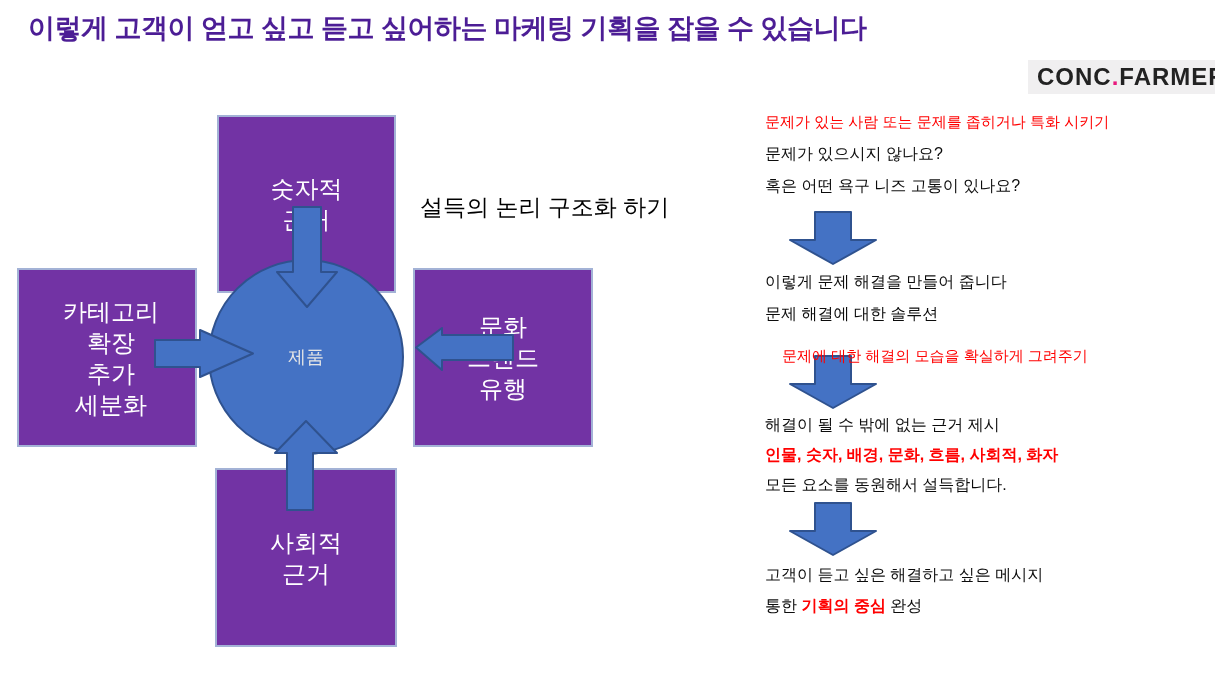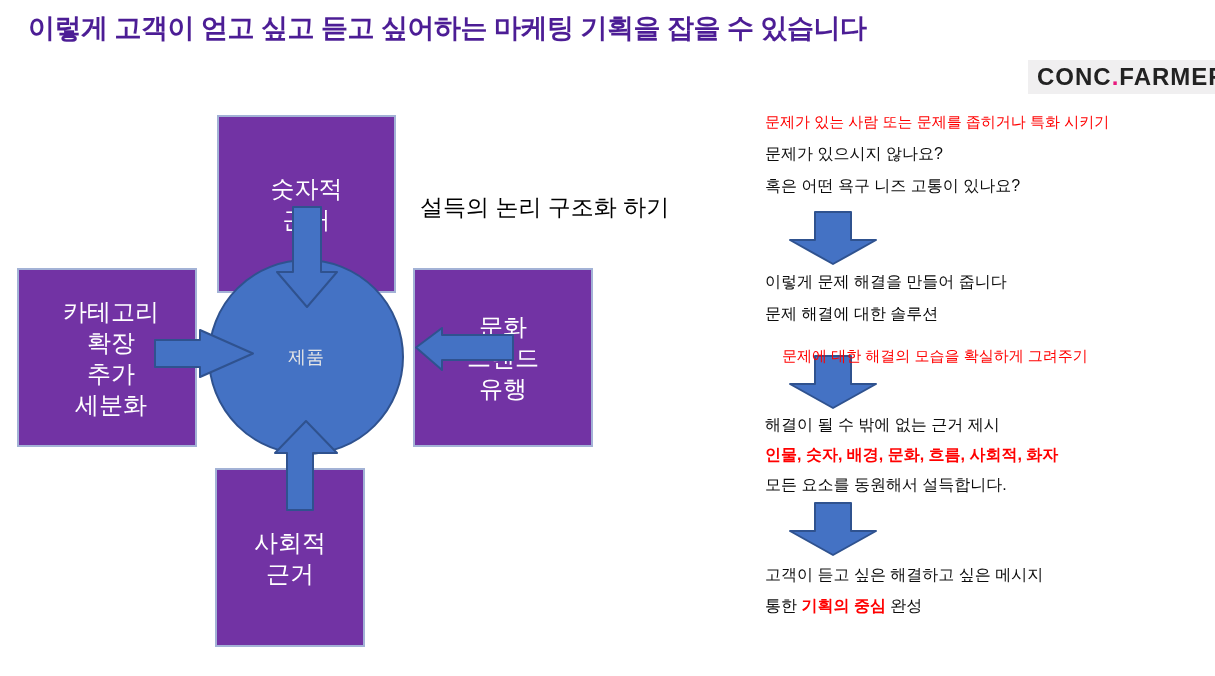--- a/index.html
+++ b/index.html
@@ -24,21 +24,21 @@
   }
   .pbox {
     position:absolute; background:#7233a4; border:2px solid #a3b2d6;
     color:#ffffff; display:flex; align-items:center; justify-content:center;
     text-align:center; box-sizing:border-box;
   }
   .pbox-label { white-space:pre-line; font-size:24px; line-height:31px; }
   .box-top    { left:217px; top:74px;  width:179px; height:178px;margin-top:41px; }
   .box-left   { left:17px;  top:268px; width:180px; height:179px;padding-left:8px; }
   .box-right  { left:413px; top:268px; width:180px; height:179px;text-align:center; }
-  .box-bottom { left:215px; top:468px; width:150px; height:179px; }
+  .box-bottom { left:215px; top:468px; width:182px; height:179px; }
   .circle {
     position:absolute; left:208px; top:259px; width:196px; height:196px;
     border-radius:50%; background:#4472c4; border:2px solid #2f528f;
     display:flex; align-items:center; justify-content:center;
     color:#e5e5e5; font-size:18px; box-sizing:border-box; z-index:2;
   }
   svg.arrows { position:absolute; left:0; top:0; z-index:3; pointer-events:none; }
   .note { position:absolute; font-size:15px; color:#ff0000; white-space:nowrap; z-index:4; }
   .blk  { position:absolute; font-size:16px; color:#0c0c0c; white-space:pre-line;
           line-height:32px; z-index:4; }

